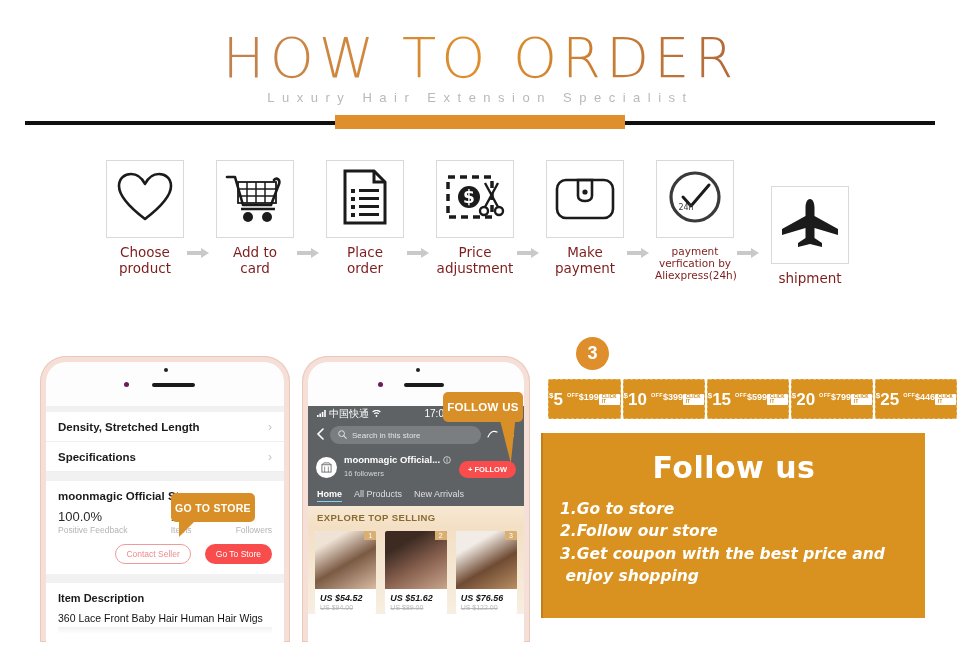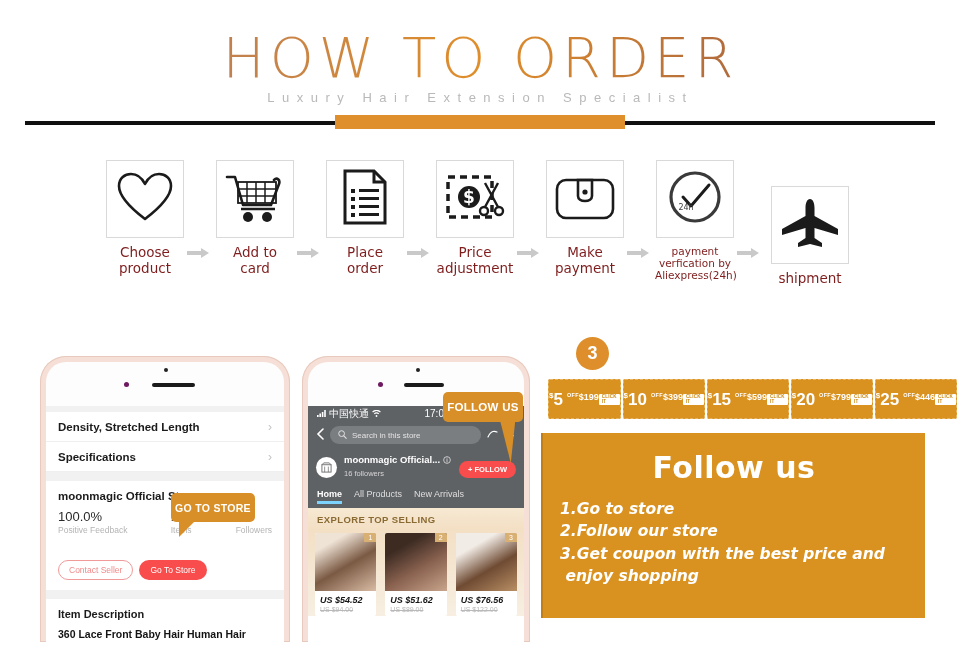--- a/index.html
+++ b/index.html
@@ -72,31 +72,31 @@
     border-bottom:1px solid #efefef;box-sizing:border-box;
   }
   .lp-row .chev{color:#c3c3c3;font-size:12px;font-weight:normal;}
   .lp-sep{height:9px;background:#f1f1f1;}
   .lp-store{padding:9px 12px 10px;background:#fff;}
   .lp-store-name{font-size:11.5px;font-weight:bold;color:#1b1b1b;}
   .lp-stats{display:flex;justify-content:space-between;margin-top:7px;}
   .lp-stat{text-align:left;}
   .lp-stat .v{font-size:13px;color:#2a2a2a;font-weight:500;}
   .lp-stat .k{font-size:8.5px;color:#b4b4b4;margin-top:1px;}
-  .lp-btns{display:flex;gap:6px;margin-top:25px;}
+  .lp-btns{display:flex;gap:14px;margin-top:9px;justify-content:flex-end;}
   .btn-outline{
     border:1px solid #f19a9a;color:#ef8a8a;border-radius:11px;
     font-size:8.5px;padding:4px 10px;background:#fff;
   }
   .btn-solid{
     background:#f94c4c;color:#fff;border-radius:11px;
     font-size:8.5px;padding:5px 11px;
   }
   .lp-desc-title{font-size:11px;font-weight:bold;color:#1b1b1b;padding:9px 12px 3px;background:#fff;}
-  .lp-desc-body{font-size:10.5px;font-weight:bold;color:#131313;padding:4px 12px 0;line-height:1.35;background:#fff;}
+  .lp-desc-body{font-size:10.5px;font-weight:normal;color:#131313;padding:4px 12px 0;line-height:1.35;background:#fff;}
 
   
   .rp-status{
     height:15px;display:flex;align-items:center;justify-content:space-between;
     padding:0 9px;background:#5f6265;color:#fff;font-size:10px;
   }
   .rp-head{background:#5f6265;padding:5px 8px 6px;}
   .rp-searchrow{display:flex;align-items:center;gap:6px;}
   .rp-search{
     flex:1;background:#7b7e81;border-radius:11px;height:18px;
@@ -105,21 +105,21 @@
   .rp-storerow{display:flex;align-items:flex-end;gap:7px;margin-top:6px;}
   .rp-avatar{width:21px;height:21px;border-radius:50%;background:#fff;display:flex;align-items:center;justify-content:center;}
   .rp-sname{color:#fff;font-size:9.5px;font-weight:bold;}
   .rp-follwrs{color:#d5d5d5;font-size:7.5px;margin-top:1px;}
   .rp-followbtn{
     margin-left:auto;background:#f94c4c;color:#fff;border-radius:10px;
     font-size:7.5px;font-weight:bold;padding:4px 9px;
   }
   .rp-tabs{display:flex;gap:12px;background:#5f6265;padding:5px 9px 4px;}
   .rp-tab{color:#dfdfdf;font-size:9px;}
-  .rp-tab.active{color:#fff;font-weight:bold;border-bottom:3px solid #7dd3fc;padding-bottom:2px;}
+  .rp-tab.active{color:#fff;font-weight:bold;border-bottom:1px solid #7dd3fc;padding-bottom:2px;}
   .rp-banner{background:linear-gradient(180deg,#f7e9d3,#f3dfc4);padding:6px 9px 4px;}
   .rp-banner-t{font-size:9.5px;font-weight:bold;color:#8a6a33;letter-spacing:.4px;}
   .rp-cards{display:flex;gap:9px;padding:4px 7px 0;background:linear-gradient(180deg,#f3dfc4,#f7efe2);}
   .rp-card{flex:1;background:#fff;border-radius:2px;overflow:hidden;position:relative;}
   .rp-thumb{height:58px;position:relative;}
   .rp-rank{
     position:absolute;right:0;top:0;background:#d9b074;color:#fff;
     font-size:7px;padding:1px 4px;
   }
   .rp-price{font-size:9px;font-weight:bold;font-style:italic;color:#151515;padding:4px 5px 0;}

